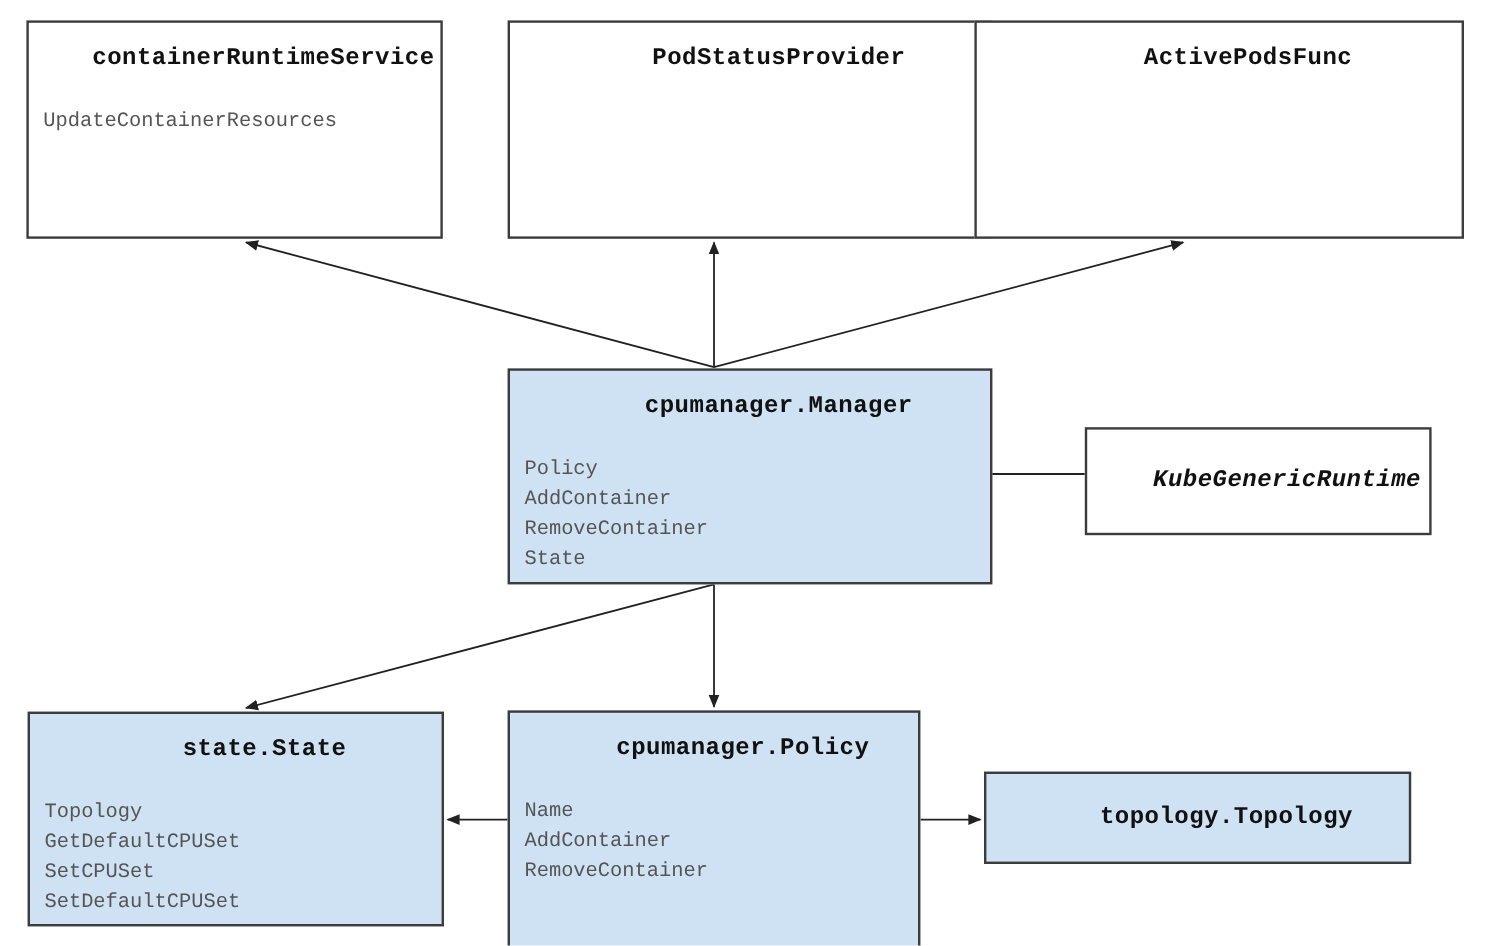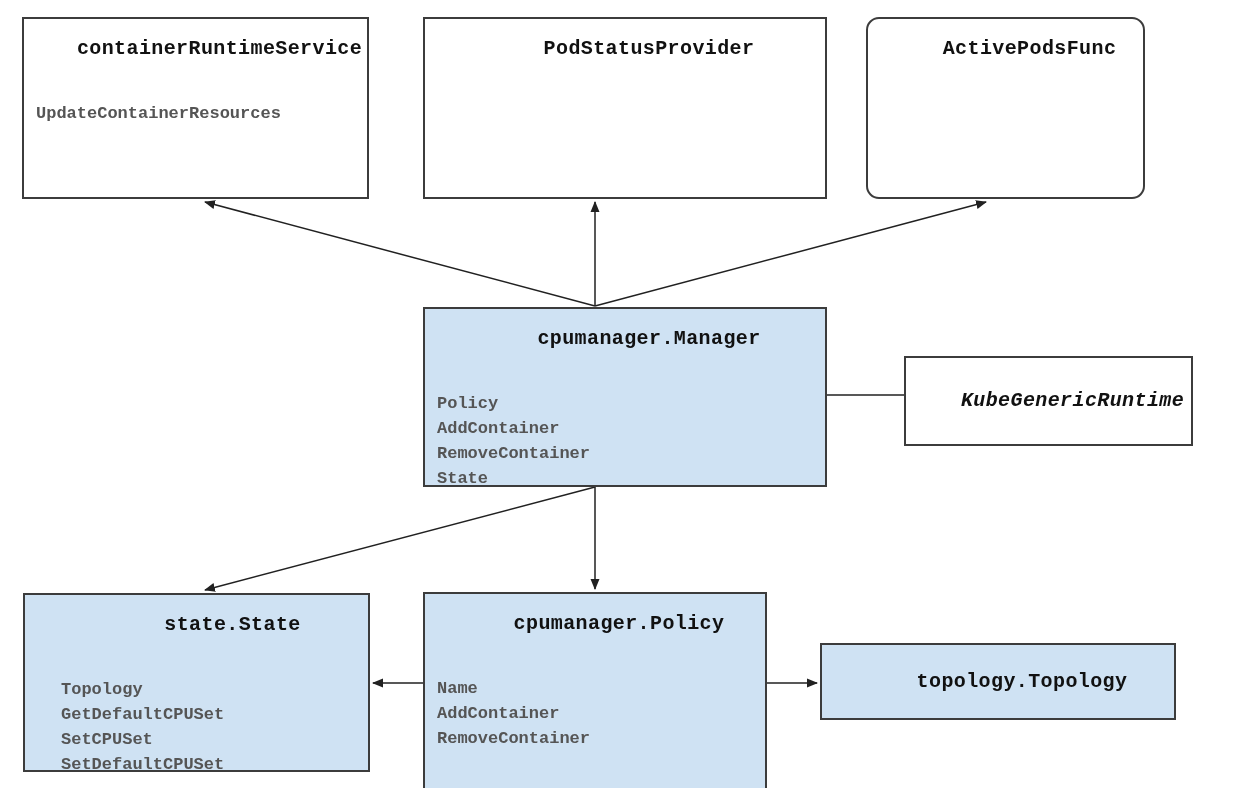--- a/index.html
+++ b/index.html
@@ -48,23 +48,22 @@
     white-space: nowrap;
     margin-left: 48px;
   }
   .node.slim {
     display: flex;
     align-items: center;
     justify-content: center;
   }
   .node.slim .node-title { padding-top: 0; }
   .node-methods {
-    margin-top: 40px;
+    margin-top: 28px;
     padding-left: 12px;
-    font-weight: bold;
   }
   .method {
     font-size: 17px;
     line-height: 25px;
     color: var(--method-text);
     white-space: nowrap;
   }
 </style>
 </head>
 <body>
@@ -91,39 +90,39 @@
     <div class="node-title">containerRuntimeService</div>
     <div class="node-methods">
       <div class="method">UpdateContainerResources</div>
     </div>
   </div>
 
   <div class="node" style="left:423px; top:17px; width:404px; height:182px;">
     <div class="node-title">PodStatusProvider</div>
   </div>
 
-  <div class="node" style="left:866px; top:17px; width:279px; height:182px;border-radius:13px;">
+  <div class="node" style="left:812px; top:17px; width:408px; height:182px;">
     <div class="node-title">ActivePodsFunc</div>
   </div>
 
   <div class="node hl" style="left:423px; top:307px; width:404px; height:180px;">
     <div class="node-title">cpumanager.Manager</div>
     <div class="node-methods">
       <div class="method">Policy</div>
       <div class="method">AddContainer</div>
       <div class="method">RemoveContainer</div>
       <div class="method">State</div>
     </div>
   </div>
 
   <div class="node slim" style="left:904px; top:356px; width:289px; height:90px;font-style:italic;">
     <div class="node-title">KubeGenericRuntime</div>
   </div>
 
-  <div class="node hl" style="left:23px; top:593px; width:347px; height:179px;padding-left:24px;">
+  <div class="node hl" style="left:23px; top:593px; width:347px; height:179px;">
     <div class="node-title">state.State</div>
     <div class="node-methods">
       <div class="method">Topology</div>
       <div class="method">GetDefaultCPUSet</div>
       <div class="method">SetCPUSet</div>
       <div class="method">SetDefaultCPUSet</div>
     </div>
   </div>
 
   <div class="node hl" style="left:423px; top:592px; width:344px; height:216px;">

